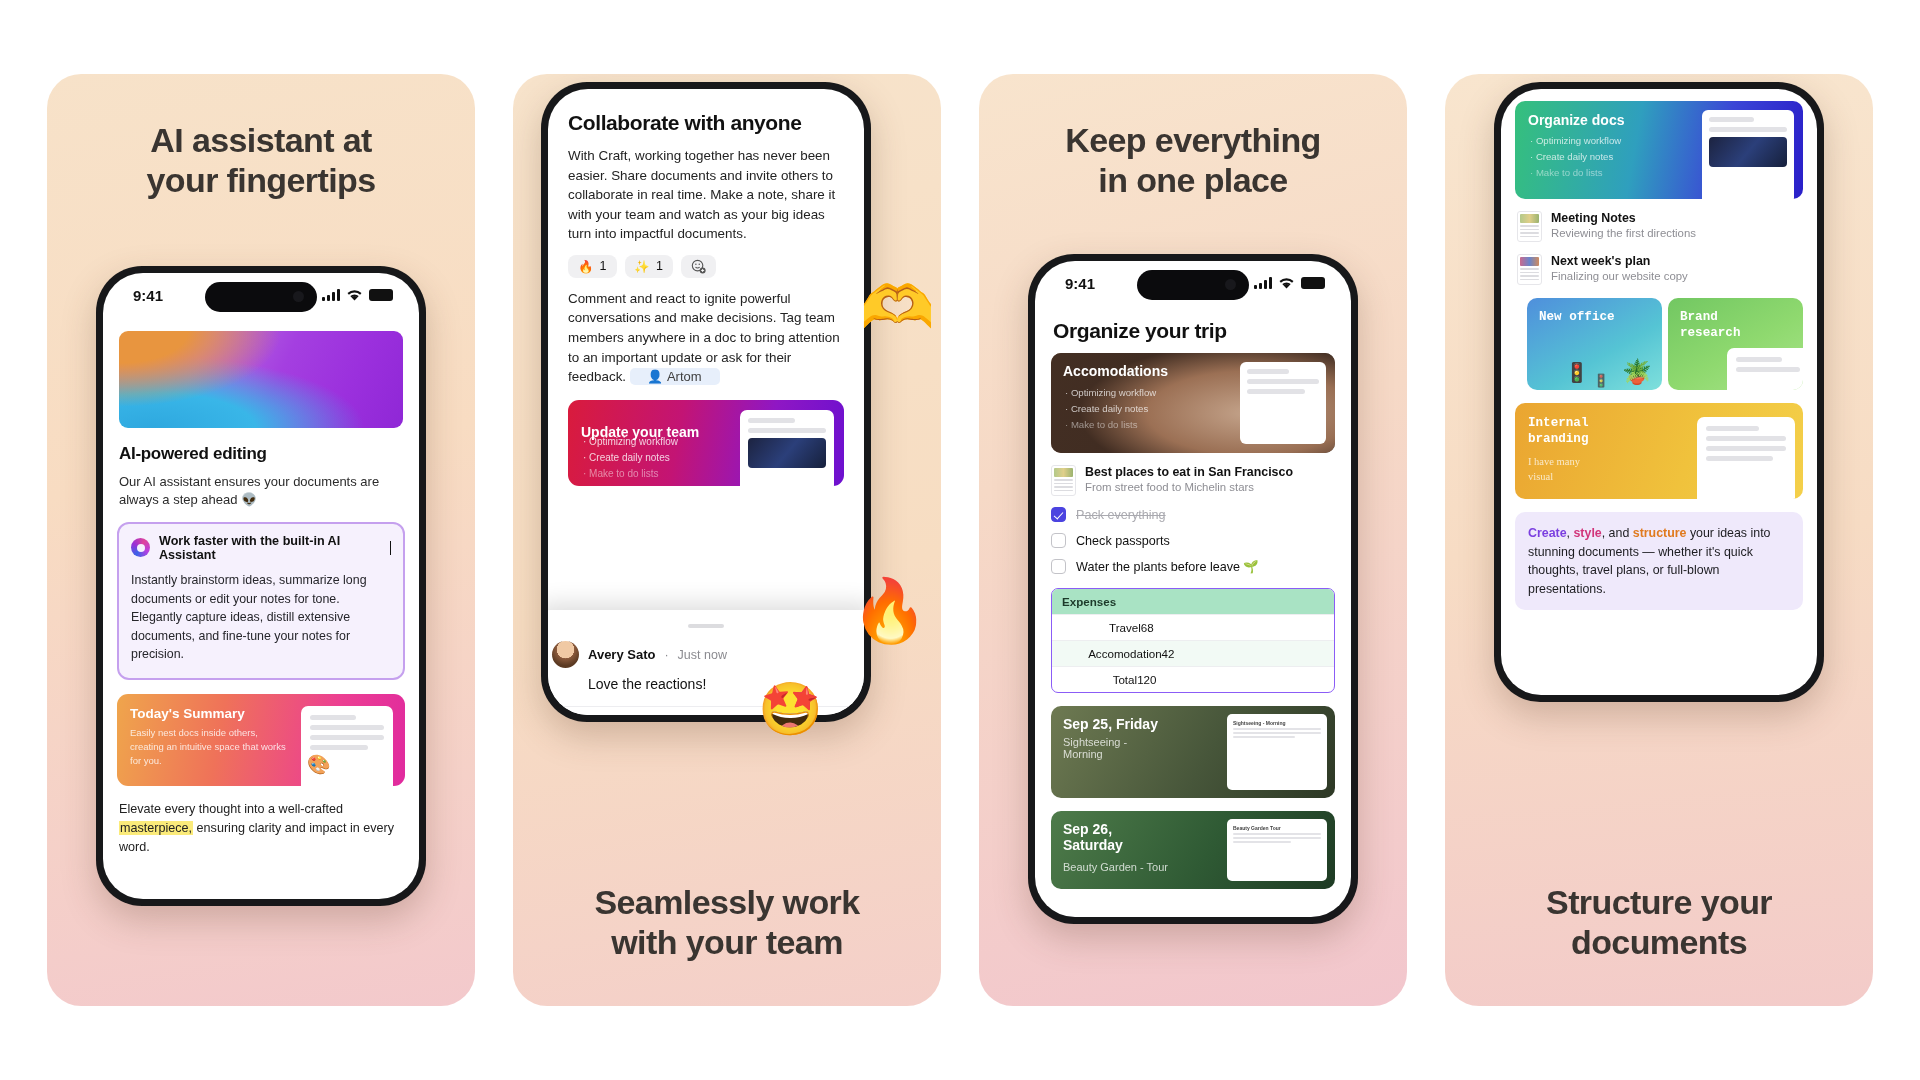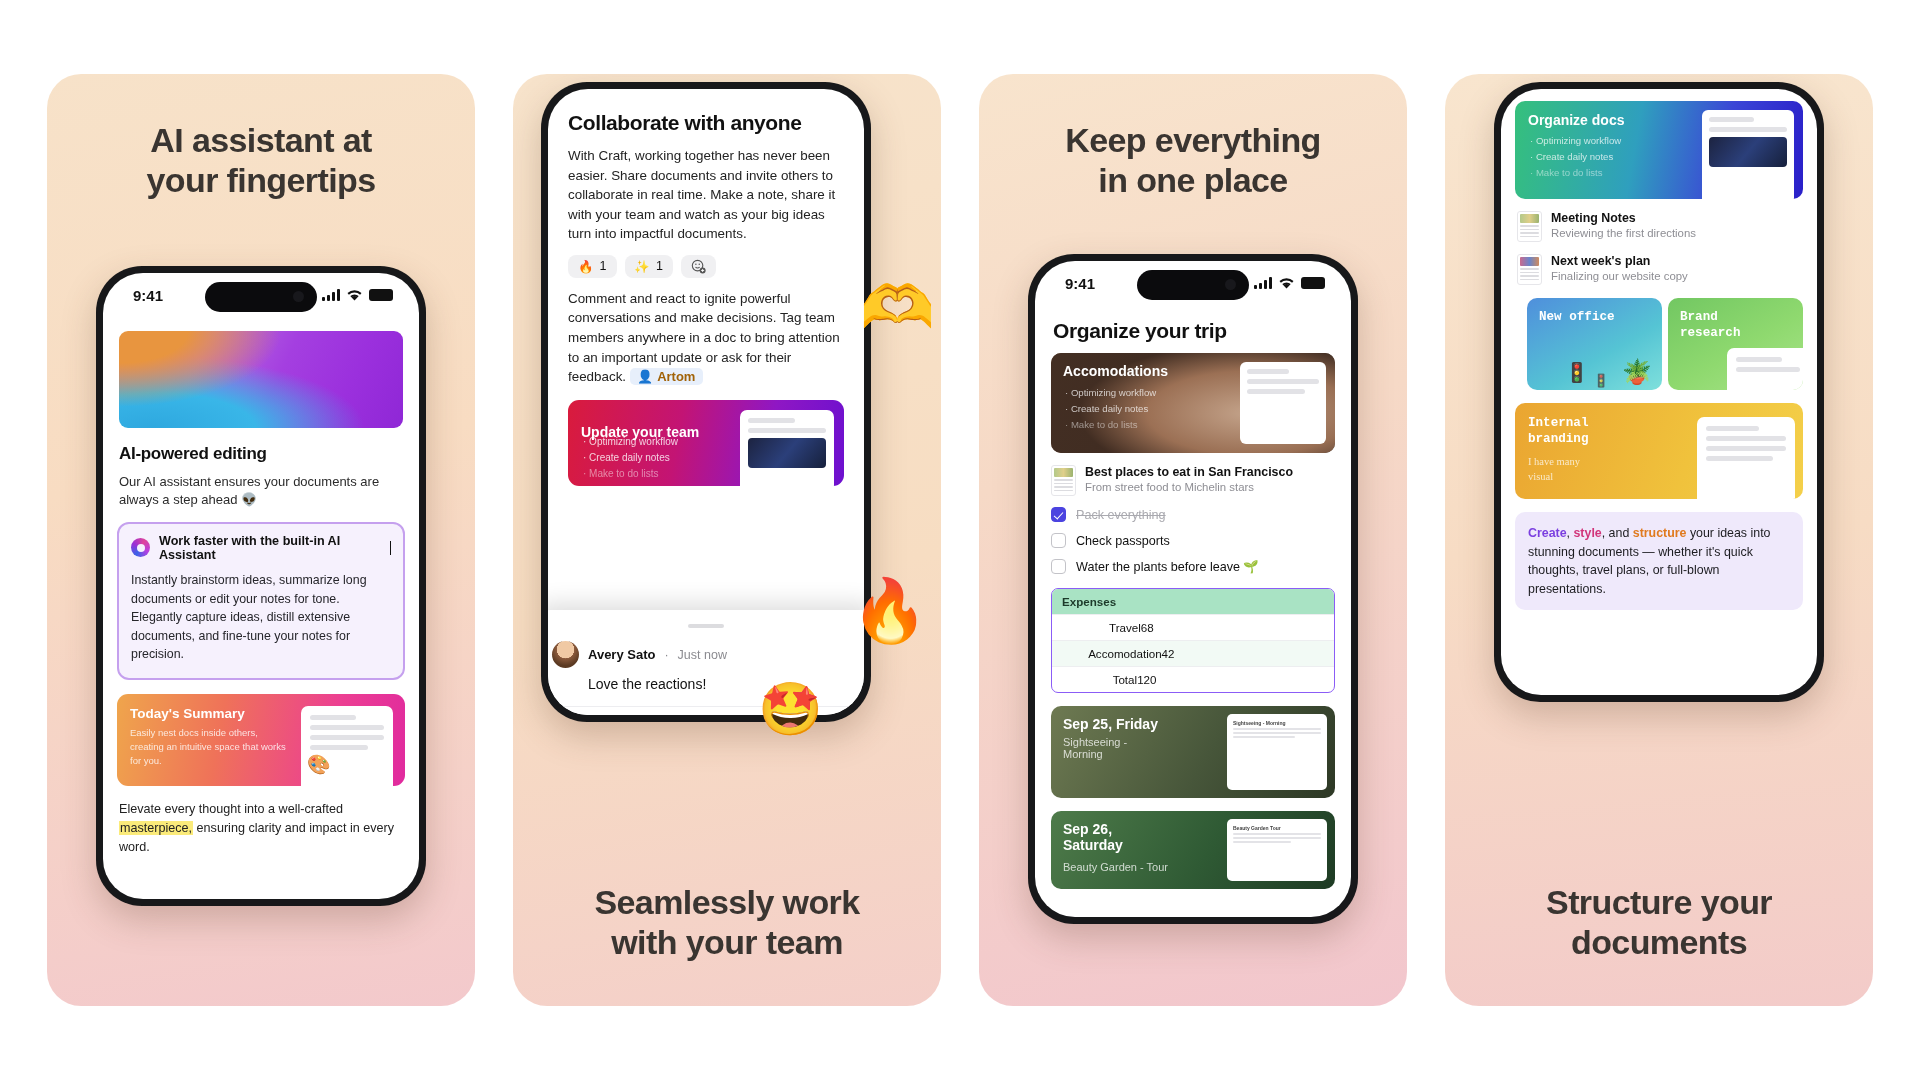--- a/index.html
+++ b/index.html
@@ -100,21 +100,21 @@
   .emoji-abs{position:absolute;font-size:19px;}
   .foot-body{font-size:12.6px;color:#222;line-height:1.5;margin:14px 16px 0;}
   .hl{background:#fbeb7a;padding:0 1px;}
 
   
   .ph2 { width: 330px; height: 640px; left: 28px; top: 8px; }
   .p2head{ font-size:21px;font-weight:bold;color:#111;margin:22px 20px 0;letter-spacing:-.4px;}
   .p2body{ font-size:13.4px;color:#232323;line-height:1.46;margin:11px 20px 0;}
   .reacts{display:flex;gap:8px;margin:11px 20px 0;}
   .react{background:#f0f0f2;border-radius:8px;padding:4px 10px;font-size:12.5px;display:flex;gap:6px;align-items:center;color:#111;}
-  .mention{background:#e7effb;border-radius:5px;padding:1px 8px;color:#a16207;font-size:13px;font-weight:bold;}
+  .mention{background:#e7effb;border-radius:5px;padding:1px 18px;color:#404040;font-size:13px;}
   .upd-card{margin:13px 20px 0;height:86px;border-radius:11px;position:relative;overflow:hidden;
     background:linear-gradient(100deg,#d91b3c 0%,#c31474 40%,#8f17c4 72%,#6c10cf 100%);}
   .upd-title{position:absolute;left:13px;top:24px;font-size:14px;font-weight:bold;color:#fff;}
   .upd-li{position:absolute;left:15px;font-size:10px;color:#ffffffcc;}
   .upd-doc{position:absolute;right:10px;top:10px;width:94px;bottom:-14px;background:#fff;border-radius:7px;padding:8px;}
   .mini-img{height:30px;border-radius:4px;margin-top:4px;background:linear-gradient(130deg,#1c2340,#2b3f7a 50%,#16203b);}
   .comment-sheet{position:absolute;left:-14px;right:-14px;bottom:-40px;background:#fff;border-radius:17px;
     box-shadow:0 -6px 24px rgba(0,0,0,.14);padding:14px 18px 20px;}
   .grab{width:36px;height:4px;border-radius:3px;background:#dcdcdf;margin:0 auto 13px;}
   .c-row{display:flex;align-items:center;gap:9px;}

